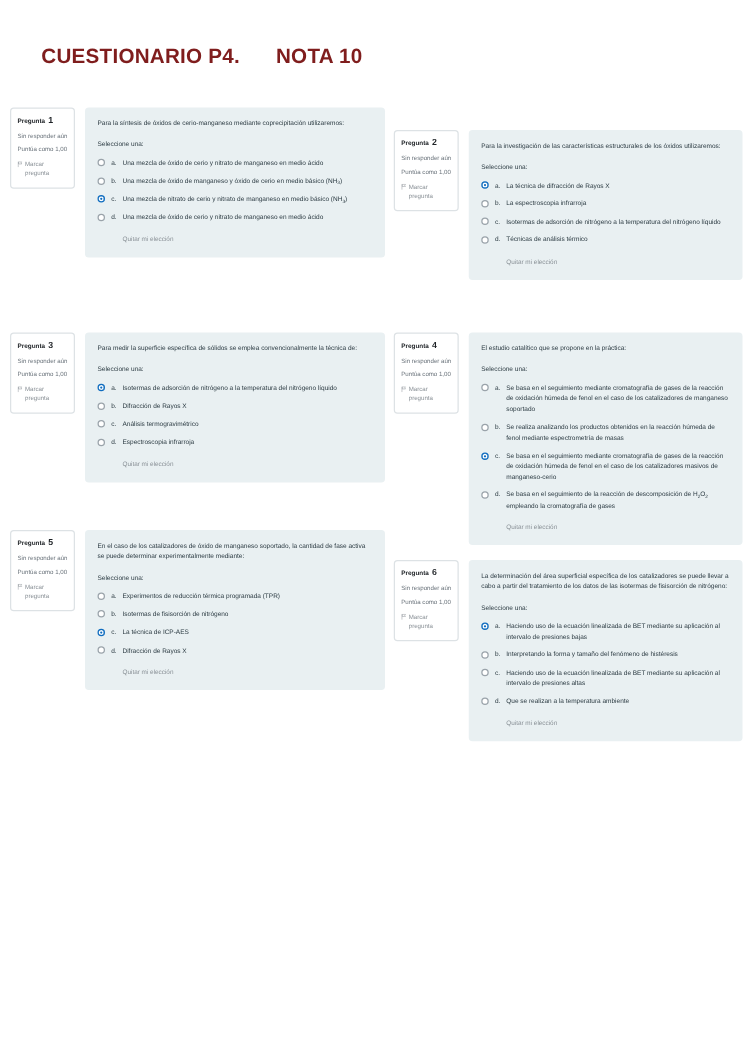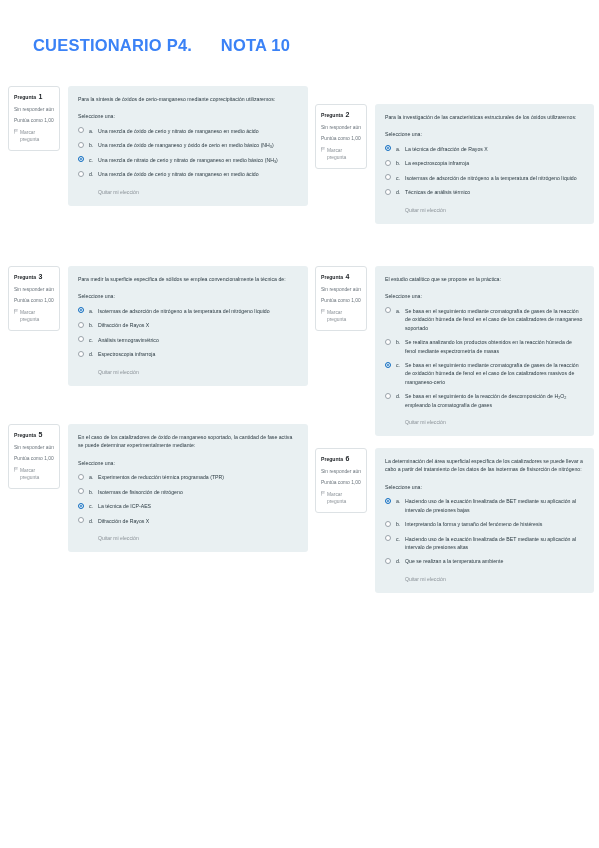--- a/index.html
+++ b/index.html
@@ -4,21 +4,21 @@
 <style>
   html,body{margin:0;padding:0;}
   body{
     width:599px;height:848px;background:#ffffff;
     font-family:"Liberation Sans", sans-serif;
     -webkit-font-smoothing:antialiased;
     position:relative;overflow:hidden;
   }
   .page-title{
     position:absolute;left:33px;top:36px;
-    font-size:16.5px;font-weight:bold;color:#3b82f6;letter-spacing:0.2px;
+    font-size:16.5px;font-weight:bold;color:#7f1d1d;letter-spacing:0.2px;
     white-space:pre;
   }
   .qblock{position:absolute;display:flex;align-items:flex-start;}
   .qinfo{
     background:#ffffff;border:1px solid #dde2e5;border-radius:3px;
     box-sizing:border-box;padding:5px 5px 6px 5px;
     color:#6a737b;font-size:4.9px;line-height:1.55;
   }
   .qinfo .qnum{
     color:#1d2125;font-weight:bold;font-size:5.1px;margin-bottom:3.5px;

